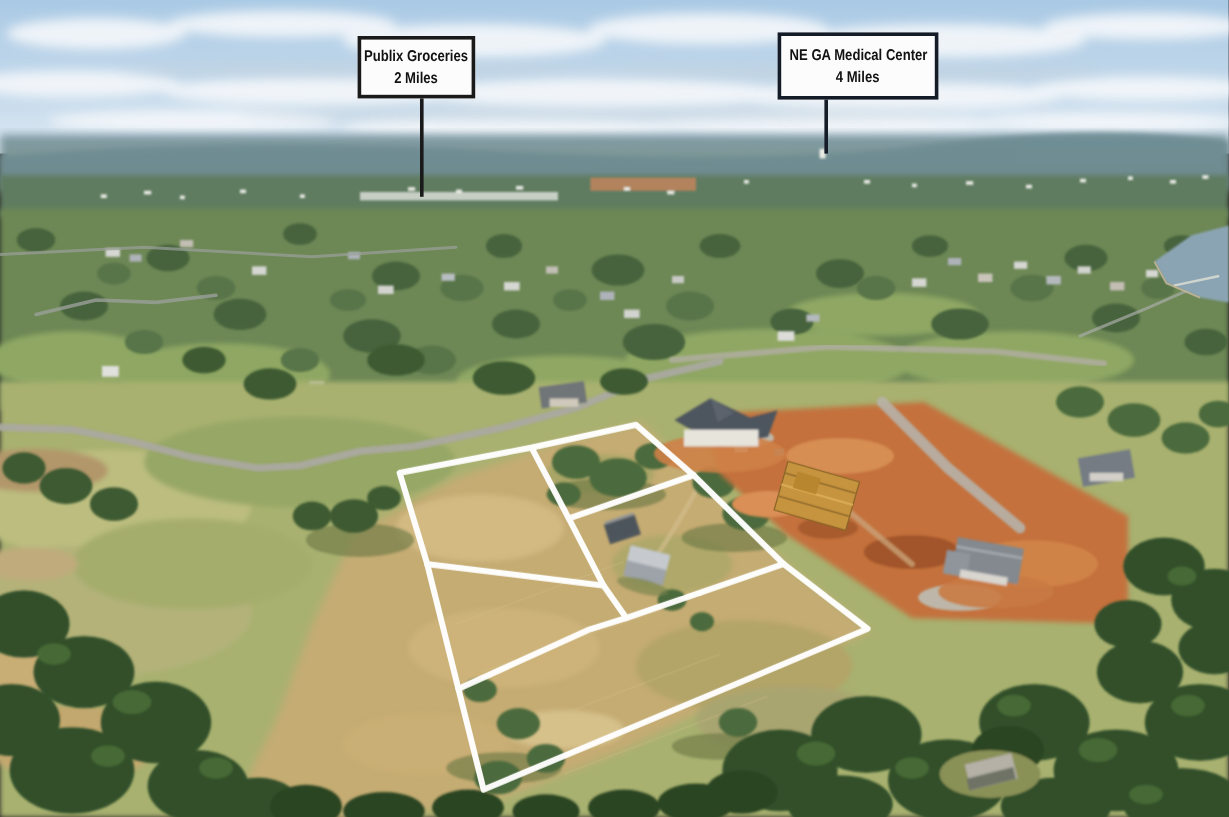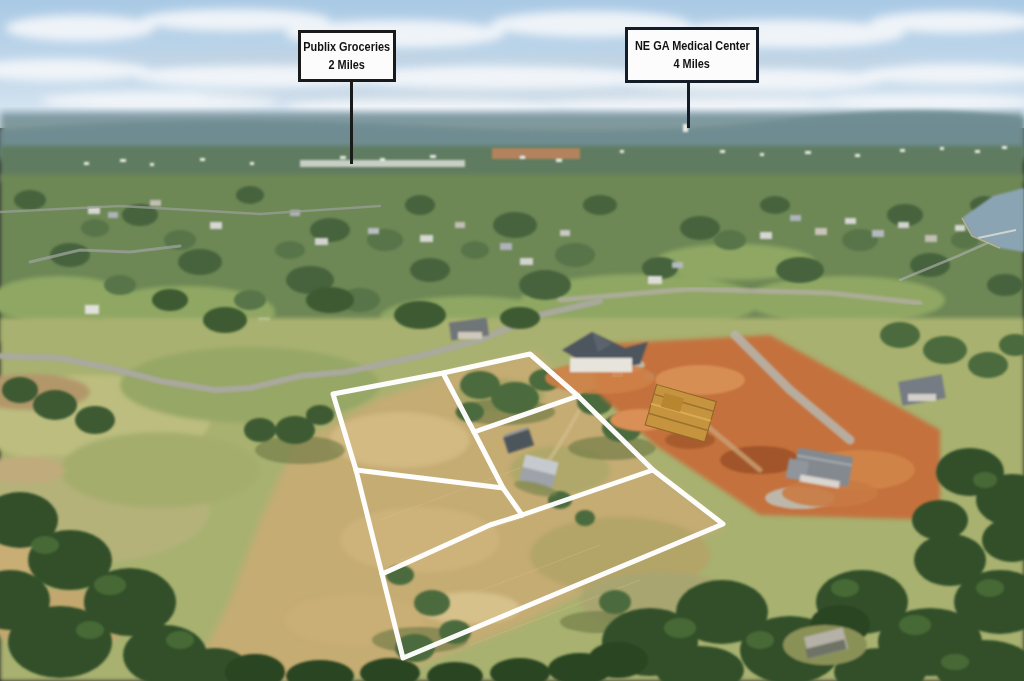--- a/index.html
+++ b/index.html
@@ -6,21 +6,21 @@
   .stage{position:relative;width:1024px;height:681px;overflow:hidden;
          font-family:"Liberation Sans",sans-serif;}
   .stage svg{position:absolute;left:0;top:0;z-index:1;}
   .leader{position:absolute;width:3px;background:#1a1a1a;z-index:2;}
   #leader-publix{left:350px;top:80px;height:84px;}
   #leader-medical{left:687px;top:81px;height:47px;background:#141c28;}
   .callout{position:absolute;z-index:3;background:#fcfcfc;border:3px solid #1a1a1a;
            box-sizing:border-box;display:flex;flex-direction:column;
            align-items:center;justify-content:center;}
   #callout-publix{left:298px;top:30px;width:98px;height:52px;}
-  #callout-medical{left:625px;top:27px;width:134px;height:56px;border-color:#141c28;}
+  #callout-medical{left:648px;top:27px;width:134px;height:56px;border-color:#141c28;}
   .callout span{display:inline-block;font-weight:700;color:#121212;font-size:13px;
                 line-height:1.4;white-space:nowrap;transform:scaleX(.84);}
 </style>
 </head>
 <body>
 
 <div class="stage">
 
 <svg width="1024" height="681" viewBox="0 0 1024 681">
   <defs>

